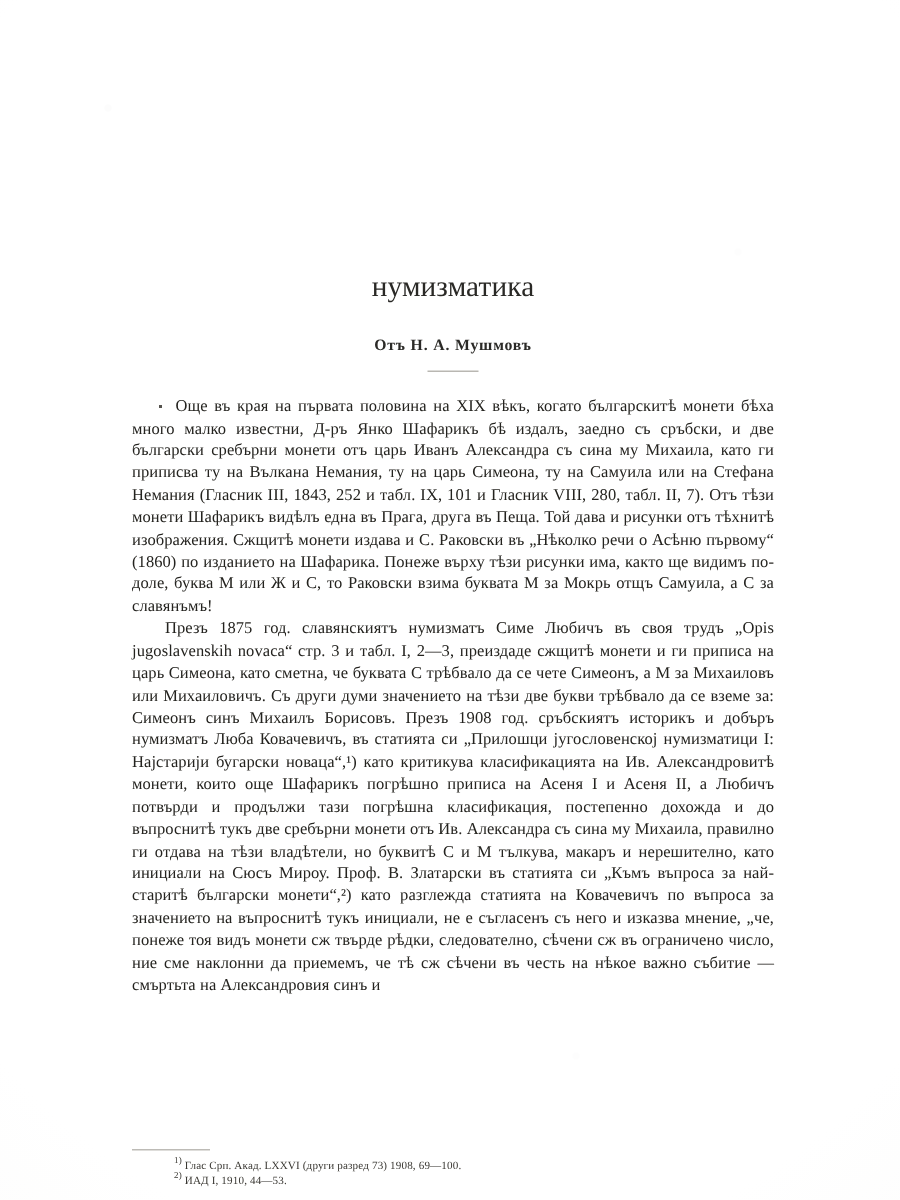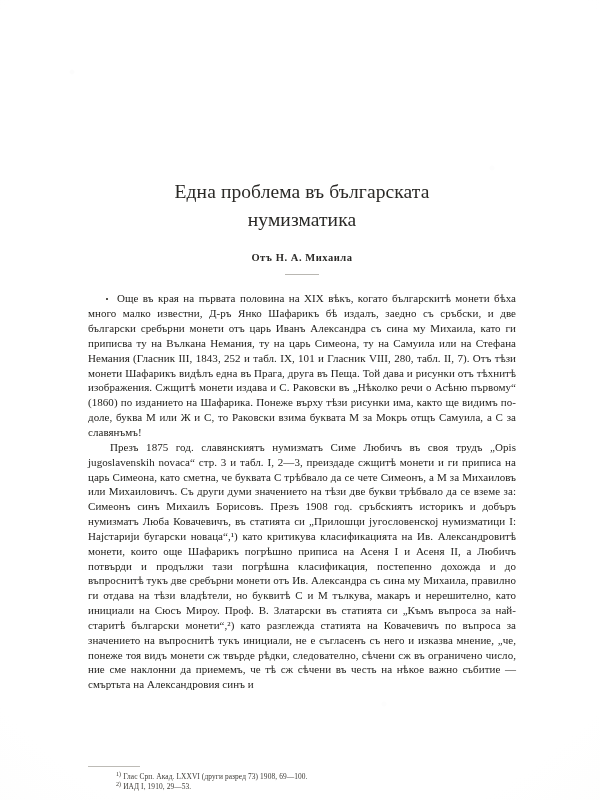--- a/index.html
+++ b/index.html
@@ -127,39 +127,38 @@
 </style>
 </head>
 <body>
 
 <div class="page">
   <div class="scan-noise"></div>
 
   <div class="content">
 
     <div class="title">
-      <span>Една проблема въ българската</span>
       <span class="line2">нумизматика</span>
     </div>
 
-    <div class="byline">Отъ Н. А. Михаила</div>
+    <div class="byline">Отъ Н. А. Мушмовъ</div>
 
     <div class="rule"></div>
 
     <div class="body">
       <p class="first"><span class="stray-dot"></span><span>Още въ края на първата половина на XIX вѣкъ, когато българскитѣ монети бѣха много малко известни, Д-ръ Янко Шафарикъ бѣ издалъ, заедно съ сръбски, и две български сребърни монети отъ царь Иванъ Александра съ сина му Михаила, като ги приписва ту на Вълкана Немания, ту на царь Симеона, ту на Самуила или на Стефана Немания (Гласник III, 1843, 252 и табл. IX, 101 и Гласник VIII, 280, табл. II, 7). Отъ тѣзи монети Шафарикъ видѣлъ една въ Прага, друга въ Пеща. Той дава и рисунки отъ тѣхнитѣ изображения. Сжщитѣ монети издава и С. Раковски въ „Нѣколко речи о Асѣню първому“ (1860) по изданието на Шафарика. Понеже върху тѣзи рисунки има, както ще видимъ по-доле, буква М или Ж и С, то Раковски взима буквата М за Мокрь отщъ Самуила, а С за славянъмъ!</span></p>
       <p><span>Презъ 1875 год. славянскиятъ нумизматъ Симе Любичъ въ своя трудъ „Opis jugoslavenskih novaca“ стр. 3 и табл. I, 2—3, преиздаде сжщитѣ монети и ги приписа на царь Симеона, като сметна, че буквата С трѣбвало да се чете Симеонъ, а М за Михаиловъ или Михаиловичъ. Съ други думи значението на тѣзи две букви трѣбвало да се вземе за: Симеонъ синъ Михаилъ Борисовъ. Презъ 1908 год. сръбскиятъ историкъ и добъръ нумизматъ Люба Ковачевичъ, въ статията си „Прилошци југословенској нумизматици I: Најстарији бугарски новаца“,¹) като критикува класификацията на Ив. Александровитѣ монети, които още Шафарикъ погрѣшно приписа на Асеня I и Асеня II, а Любичъ потвърди и продължи тази погрѣшна класификация, постепенно дохожда и до въпроснитѣ тукъ две сребърни монети отъ Ив. Александра съ сина му Михаила, правилно ги отдава на тѣзи владѣтели, но буквитѣ С и М тълкува, макаръ и нерешително, като инициали на Сюсъ Мироу. Проф. В. Златарски въ статията си „Къмъ въпроса за най-старитѣ български монети“,²) като разглежда статията на Ковачевичъ по въпроса за значението на въпроснитѣ тукъ инициали, не е съгласенъ съ него и изказва мнение, „че, понеже тоя видъ монети сж твърде рѣдки, следователно, сѣчени сж въ ограничено число, ние сме наклонни да приемемъ, че тѣ сж сѣчени въ честь на нѣкое важно събитие — смъртьта на Александровия синъ и</span></p>
     </div>
 
   </div>
 
   <div class="foot">
     <div class="foot-rule"></div>
     <div class="foot-line">
       <sup>1)</sup>
       <span>Глас Срп. Акад. LXXVI (други разред 73) 1908, 69—100.</span>
     </div>
     <div class="foot-line">
       <sup>2)</sup>
-      <span>ИАД I, 1910, 29—53.</span>
+      <span>ИАД I, 1910, 44—53.</span>
     </div>
   </div>
 </div>
 
 </body></html>

